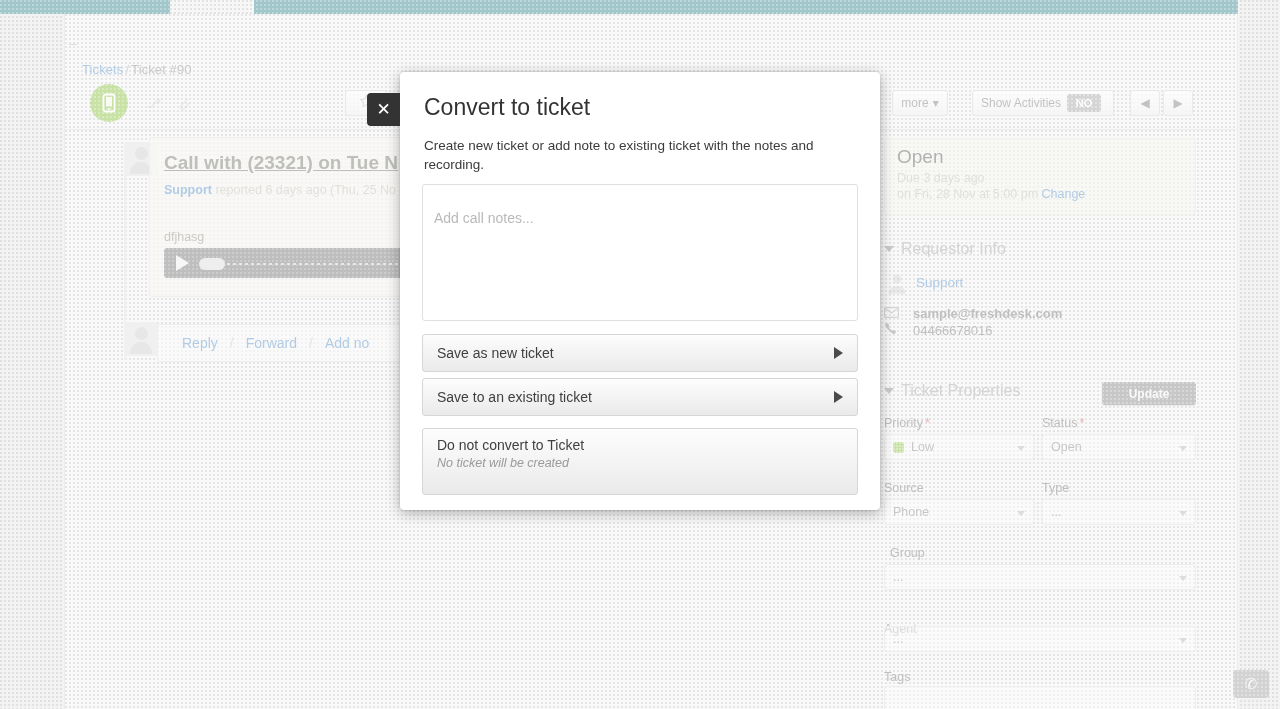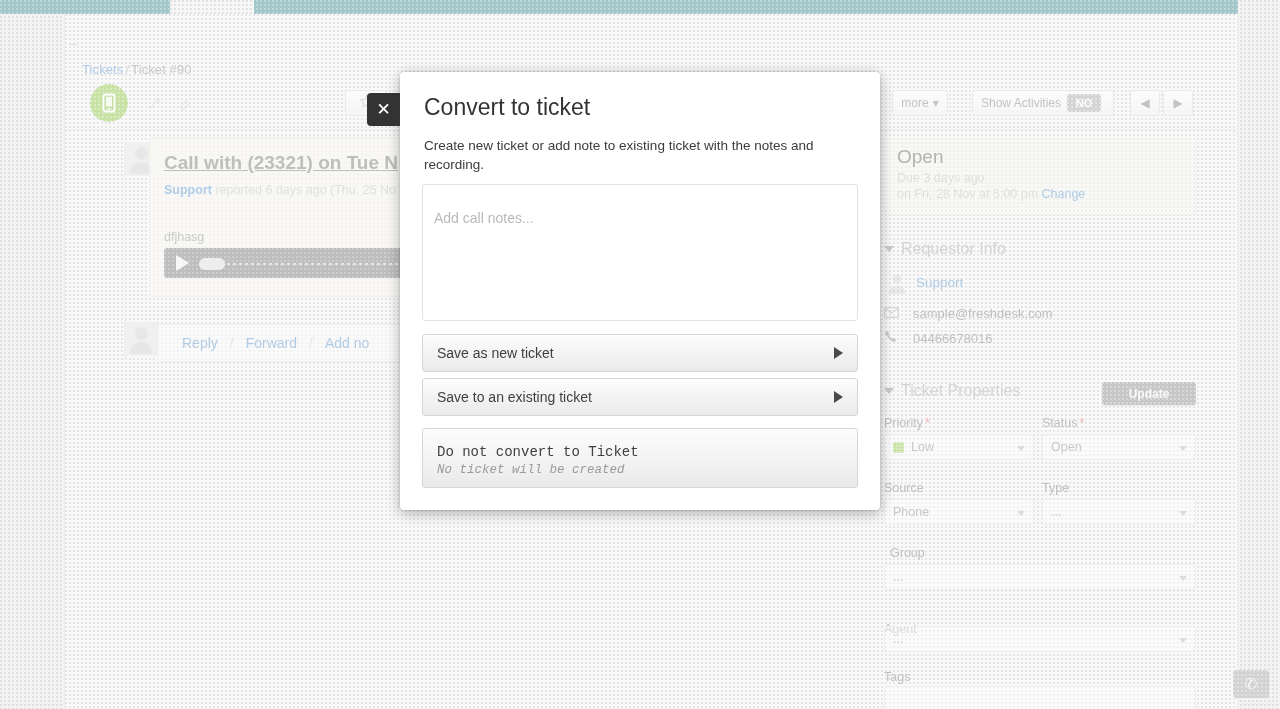--- a/index.html
+++ b/index.html
@@ -244,22 +244,22 @@
   }
   .req-name {
     position: absolute; left: 46px; top: 145px;
     font-size: 13.5px; color: #5a93c8;
   }
   .req-row {
     position: absolute; left: 14px;
     font-size: 13px; color: #7a7a7a;
     display: flex; align-items: center; gap: 13px;
   }
-  .req-mail { top: 176px; }
-  .req-phone { top: 200px; }
+  .req-mail { top: 176px; font-weight: bold; }
+  .req-phone { top: 192px; }
   .req-ico { width: 16px; color: #a3a3a3; font-size: 13px; display: inline-block; }
 
   .update-btn {
     position: absolute; left: 232px; top: 252px; width: 94px; height: 23px;
     border-radius: 3px;
     background-color: #8b8b8b;
     background-image:
       radial-gradient(circle at 1px 1px, rgba(255,255,255,.3) 1px, transparent 1px);
     background-size: 4px 4px;
     color: #f4f4f4; font-size: 12px; font-weight: bold;
@@ -351,21 +351,21 @@
   .opt {
     position: absolute; left: 22px; width: 436px;
     border: 1px solid #d6d6d6; border-radius: 3px;
     background: linear-gradient(#fdfdfd, #eaeaea);
     display: flex; align-items: center;
     padding: 0 14px;
   }
   .opt-row { height: 38px; justify-content: space-between; }
   .opt-1 { top: 262px; }
   .opt-2 { top: 306px; }
-  .opt-3 { top: 356px; height: 60px; display: block; padding: 15px 14px; font-family: Liberation Mono, monospace; }
+  .opt-3 { top: 356px; height: 67px; display: block; padding: 8px 14px; }
   .opt-label { font-size: 14px; color: #3f3f3f; }
   .opt-sub { font-size: 12.5px; color: #9a9a9a; font-style: italic; margin-top: 3px; }
   .opt-arrow {
     width: 0; height: 0;
     border-left: 9px solid #4a4a4a;
     border-top: 6px solid transparent;
     border-bottom: 6px solid transparent;
   }
 </style>
 </head>

